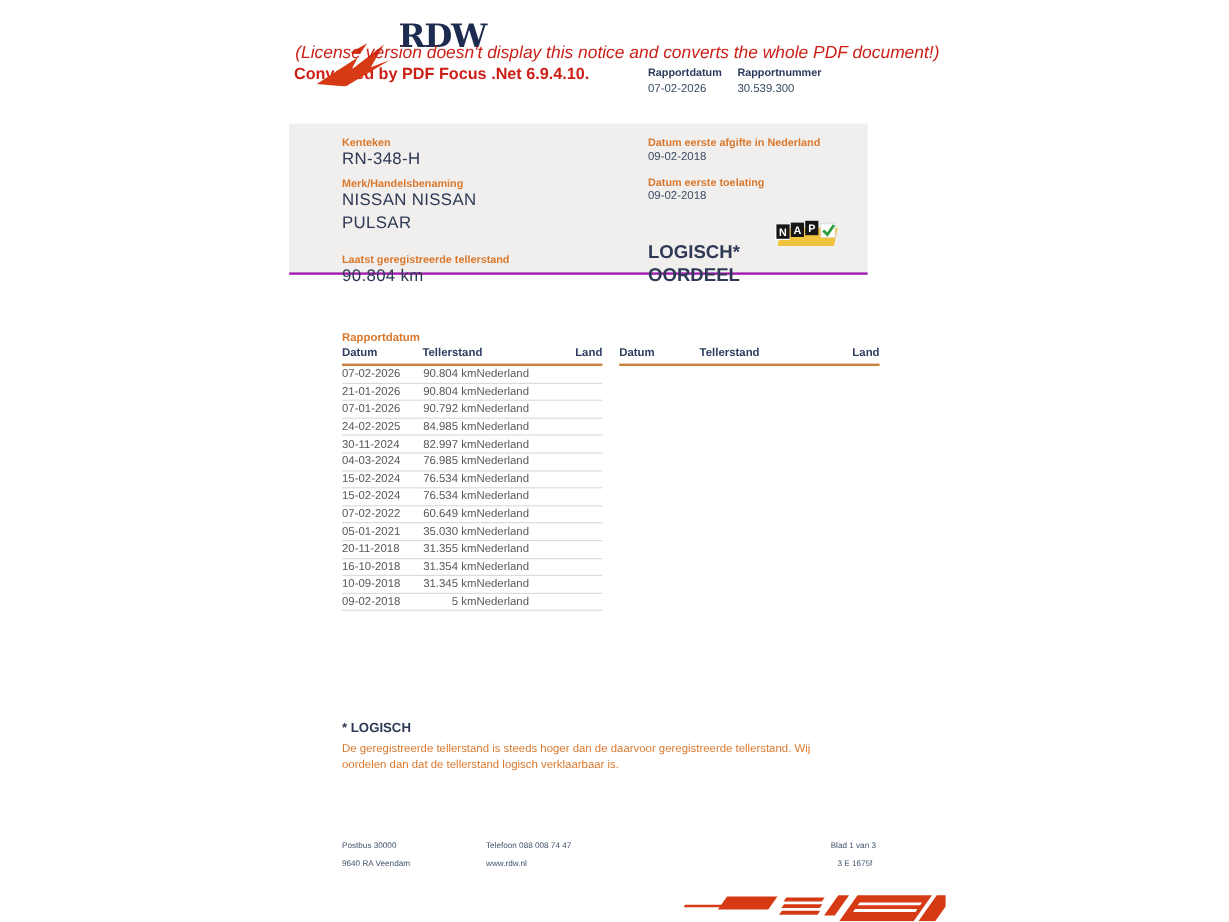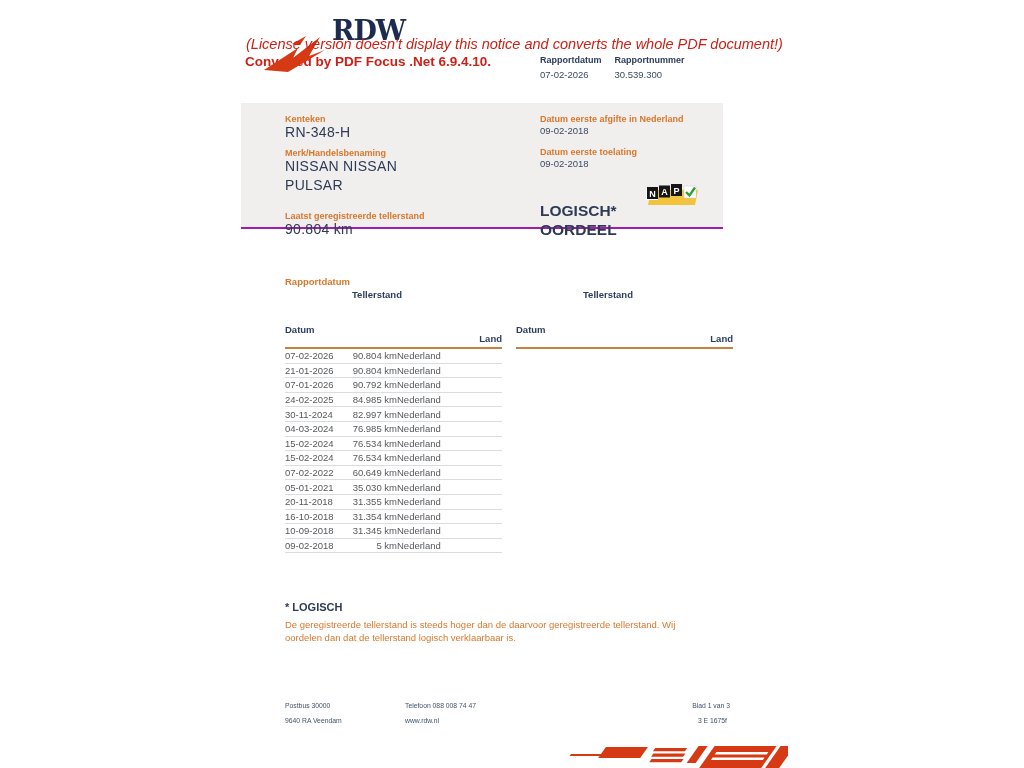--- a/index.html
+++ b/index.html
@@ -41,23 +41,23 @@
   .toelating-val { left:299px; top:55px; }
   .oordeel { left:299px; top:82px; font-size:15.5px; font-weight:bold; color:#2e3a55; line-height:19px; position:absolute;margin-top:16px; }
   .nap { left:404px; top:80px; width:55px; height:30px; position:absolute; }
 
   
   .section-title { left:285px; top:276px; font-size:9.5px; font-weight:bold; color:#d9782d; }
   .ttable { width:217px; position:absolute; top:289px; font-size:9.5px; }
   .ttable.left { left:285px; }
   .ttable.right { left:516px; }
   .thead { display:flex; font-weight:bold; color:#2d3d60; padding-bottom:3px; border-bottom:2px solid #c9803f; }
-  .thead .h1 { width:67px;margin-top:35px; }
+  .thead .h1 { width:67px; }
   .thead .h2 { flex:1; }
-  .thead .h3 { width:60px; text-align:right;margin-top:44px; }
+  .thead .h3 { width:60px; text-align:right; }
   .trow { display:flex; height:14.6px; align-items:center; border-bottom:1px solid #dcdcdc; color:#55585c; }
   .trow .c0 { width:67px; white-space:nowrap; }
   .trow .c1 { width:45px; text-align:right; white-space:nowrap; }
   .trow .c2 { flex:1; text-align:left; white-space:nowrap; }
 
   
   .logisch-head { left:285px; top:601px; font-size:11px; font-weight:bold; color:#2e3a55; }
   .logisch-body { left:285px; top:618px; width:418px; font-size:9.5px; line-height:13px; color:#d9782d; }
 
   

